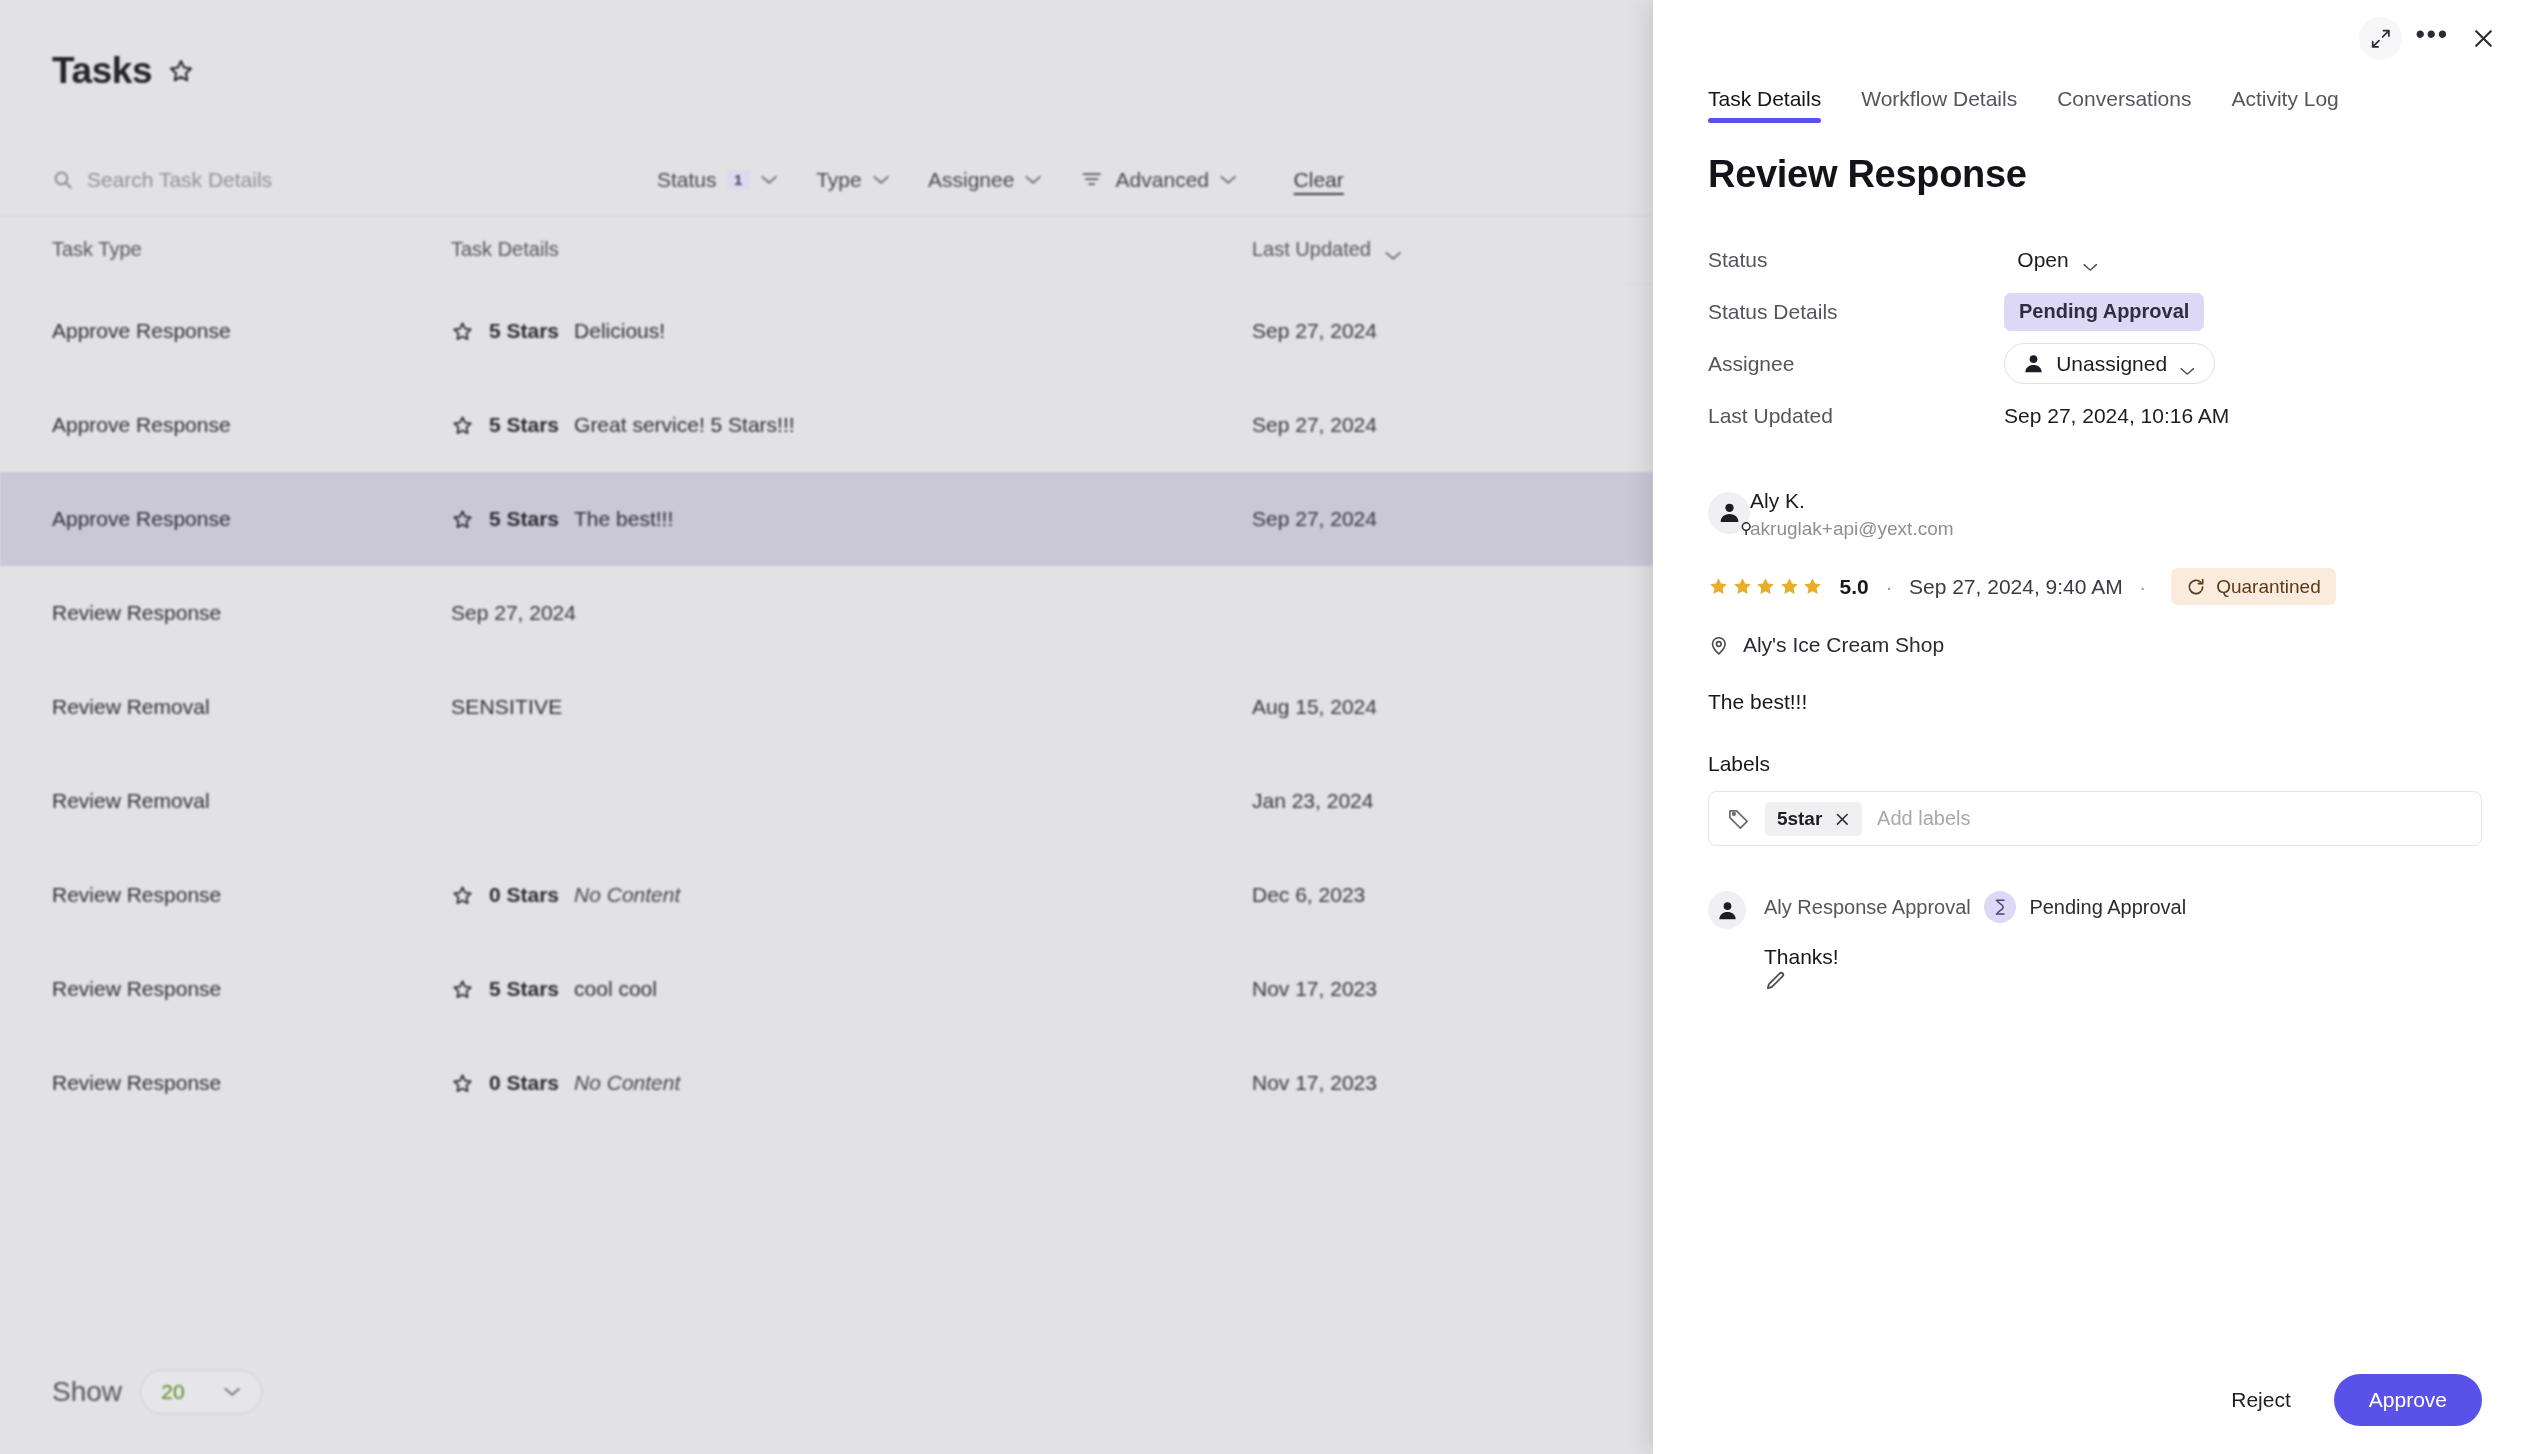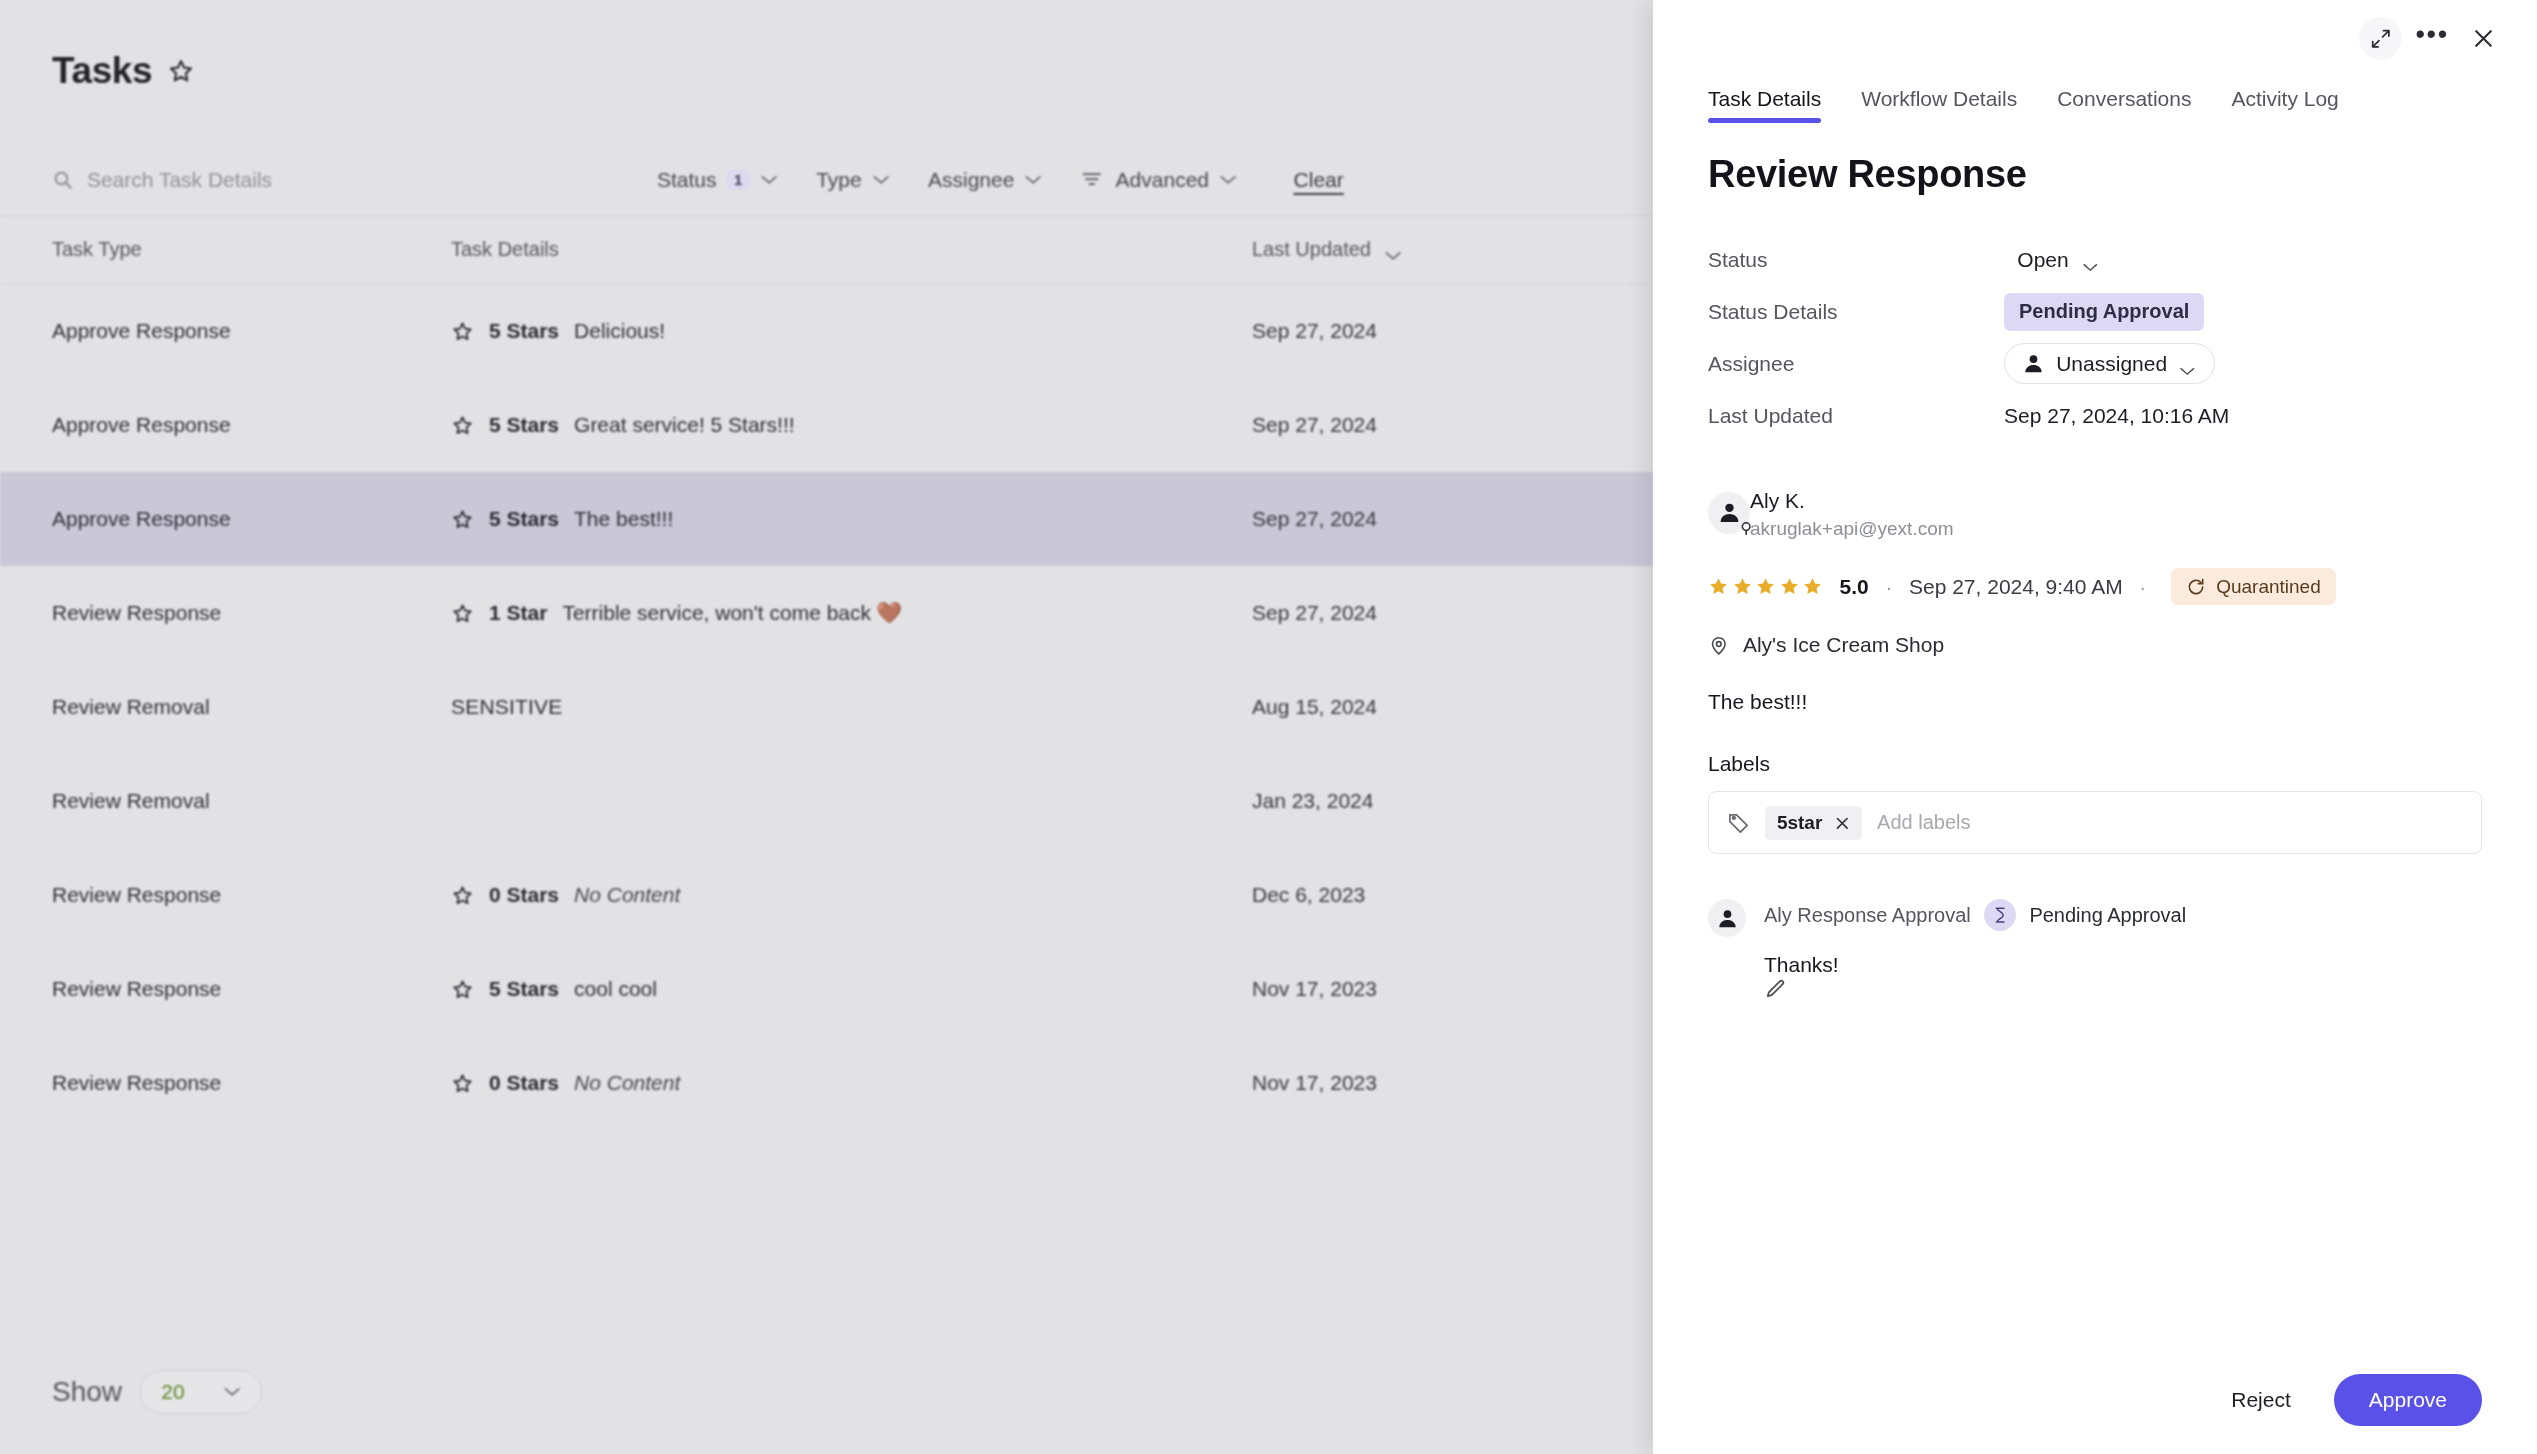--- a/index.html
+++ b/index.html
@@ -170,21 +170,21 @@
 
   .loc-row { display: flex; align-items: center; gap: 13.3px; margin-top: 28px; }
   .pin-icon { width: 21.6px; height: 21.6px; }
   .loc-name { font-size: 21px; color: #2b2b34; }
   .review-text { font-size: 21px; color: #17171f; margin-top: 33px; }
 
   .labels-section { margin-top: 38px; }
   .labels-title { font-size: 21px; color: #17171f; }
   .labels-input {
     margin-top: 15px; border: 0.8px solid #e3e3e8; border-radius: 8.3px;
-    height: 63px; display: flex; align-items: center; gap: 15px; padding: 0 18.3px;
+    height: 55px; display: flex; align-items: center; gap: 15px; padding: 0 18.3px;
   }
   .tag-icon { width: 23px; height: 23px; flex: none; }
   .label-chip {
     display: flex; align-items: center; gap: 11.6px;
     background: #f0f0f3; border-radius: 5px; padding: 5.8px 11.6px;
   }
   .label-chip-text { font-size: 19px; font-weight: 700; color: #1d1d26; }
   .chip-x { width: 16.6px; height: 16.6px; cursor: pointer; }
   .add-labels {
     border: none; outline: none; background: transparent;
@@ -330,27 +330,20 @@
               <span class="star-small"><svg viewBox="0 0 24 24" width="23" height="23" fill="none" stroke="#1a1a22" stroke-width="1.8" stroke-linejoin="round">
                   <path d="M12 3.5l2.6 5.5 6 .8-4.4 4.2 1.1 6-5.3-2.9L6.7 20l1.1-6L3.4 9.8l6-.8z"></path>
                 </svg></span>
               <span class="stars-label">5 Stars</span>
               <span class="snippet">The best!!!</span>
             </div>
             <div class="date-cell col-updated">Sep 27, 2024</div>
           </div>
           <div class="row">
             <div class="cell col-type">Review Response</div>
-            <div class="details-cell col-details">
-              <span class="star-small"><svg viewBox="0 0 24 24" width="23" height="23" fill="none" stroke="#1a1a22" stroke-width="1.8" stroke-linejoin="round">
-                  <path d="M12 3.5l2.6 5.5 6 .8-4.4 4.2 1.1 6-5.3-2.9L6.7 20l1.1-6L3.4 9.8l6-.8z"></path>
-                </svg></span>
-              <span class="stars-label">1 Star</span>
-              <span class="snippet">Terrible service, won't come back 🤎</span>
-            </div>
             <div class="date-cell col-updated">Sep 27, 2024</div>
           </div>
           <div class="row">
             <div class="cell col-type">Review Removal</div>
             <div class="details-cell col-details">
               <span class="sensitive">SENSITIVE</span>
             </div>
             <div class="date-cell col-updated">Aug 15, 2024</div>
           </div>
           <div class="row">

